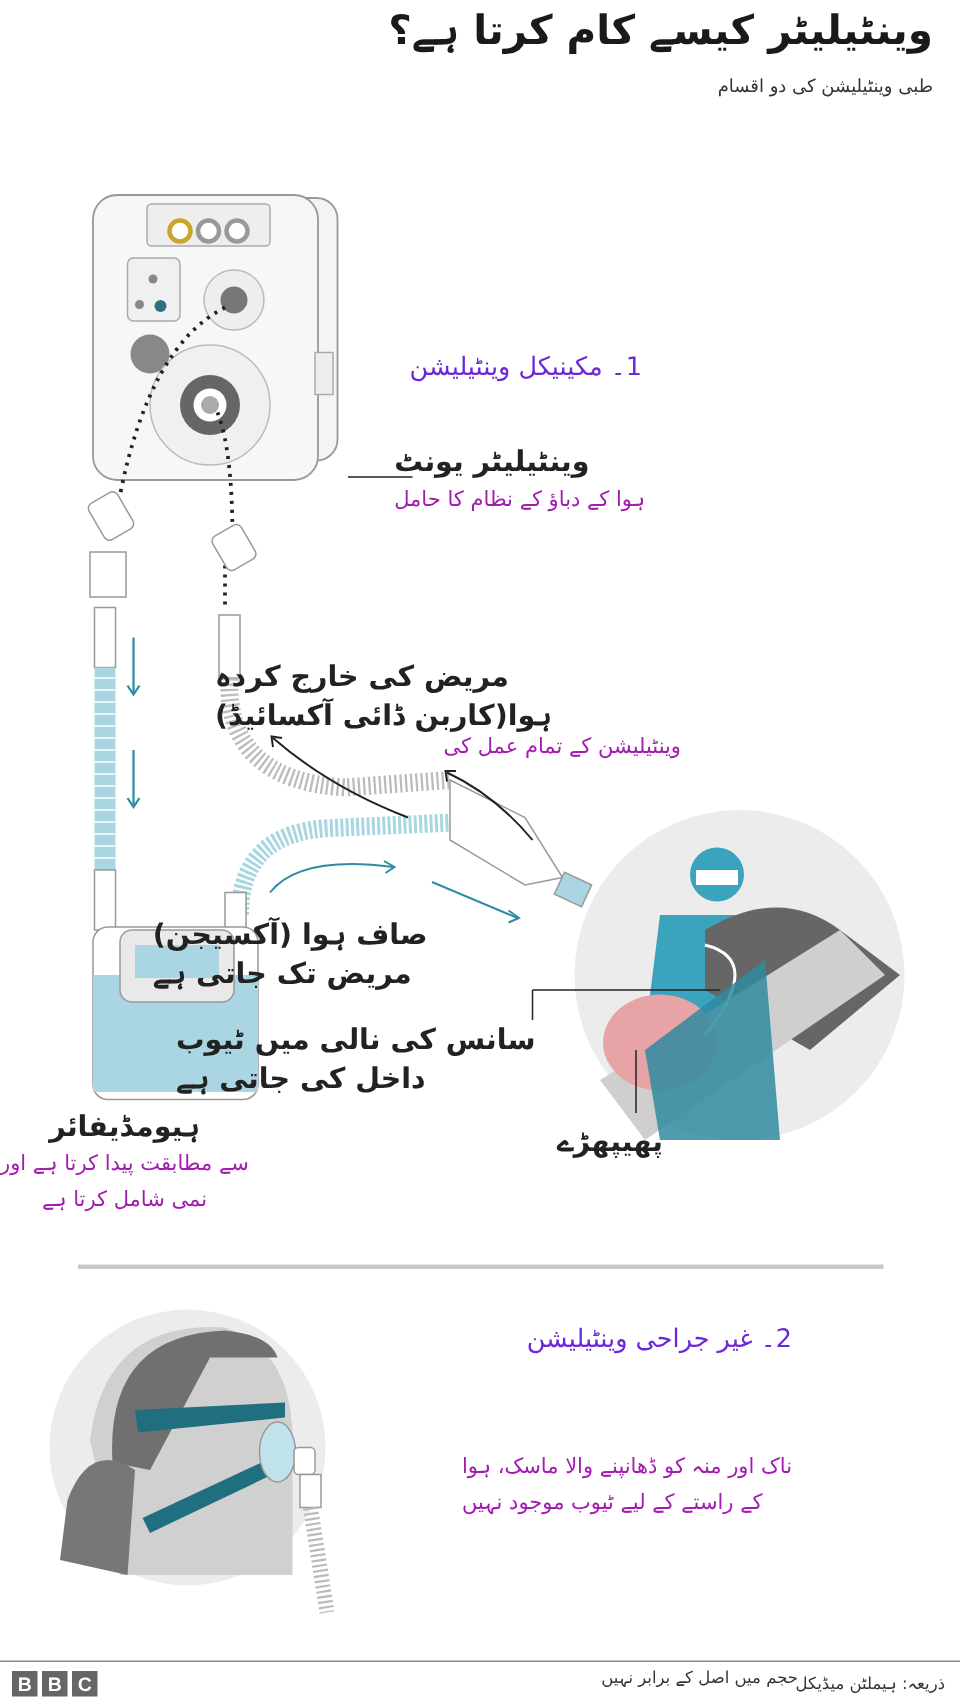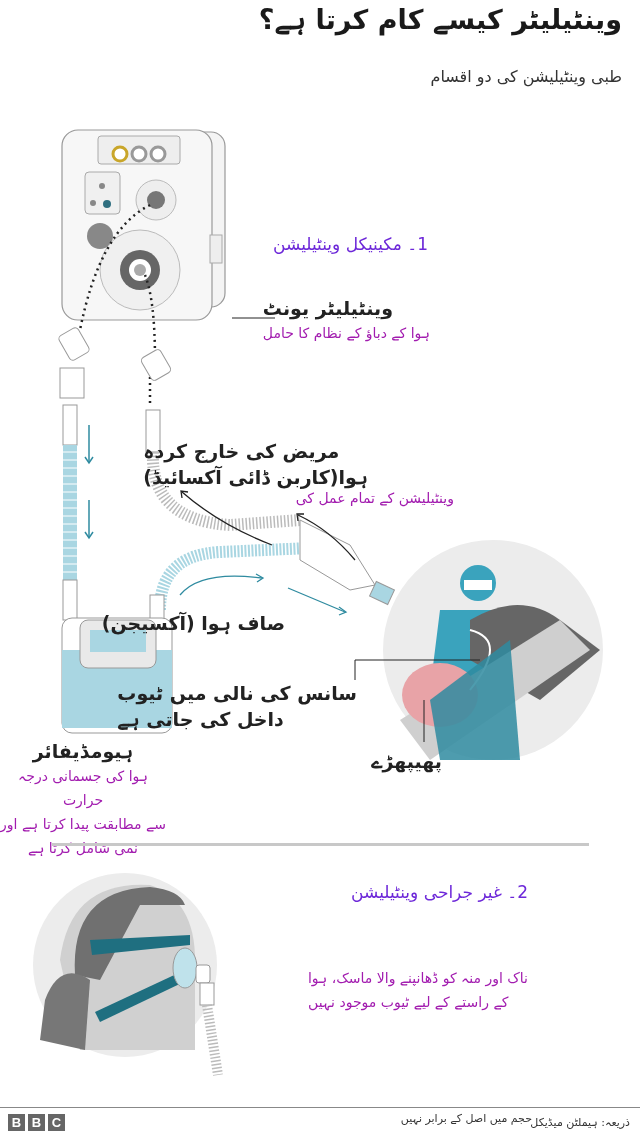--- a/index.html
+++ b/index.html
@@ -1,21 +1,21 @@
 <!DOCTYPE html>
 <html><head>
 <meta charset="utf-8">
 <style>
   html, body { margin:0; padding:0; background:#ffffff; }
   body { width:640px; height:1137px; position:relative; overflow:hidden;
          font-family:"DejaVu Sans", sans-serif; color:#222; }
   .abs { position:absolute; }
   .rtl { direction:rtl; text-align:left; }
   .title { right:18px; top:4px; font-size:27px; font-weight:bold; color:#1a1a1a; }
-  .subtitle { right:18px; top:50px; font-size:16px; color:#333;margin-top:17px; }
+  .subtitle { right:18px; top:50px; font-size:12px; color:#333; }
   .sec-head { font-size:17px; color:#6d28d9; }
   .label-bold { font-size:19px; font-weight:bold; color:#222; line-height:26px; }
   .label { font-size:14px; color:#a21caf; line-height:24px; }
   .small { font-size:11px; color:#333; }
   .divider { left:52px; top:843px; width:537px; height:3px; background:#c8c8c8; }
   .footer-line { left:0; top:1107px; width:640px; height:1px; background:#888; }
   .bbc { left:8px; top:1114px; display:flex; gap:3px; }
   .bbc span { width:17px; height:17px; background:#666; color:#fff; font-size:13px; font-weight:bold;
               display:flex; align-items:center; justify-content:center; font-family:"Liberation Sans", sans-serif; }
   svg { position:absolute; left:0; top:0; }
@@ -152,32 +152,32 @@
   <div class="label-bold">مریض کی خارج کردہ</div>
   <div class="label-bold">ہوا(کاربن ڈائی آکسائیڈ)</div>
 </div>
 
 <div class="abs rtl" style="right:186px; top:486px;">
   <div class="label">وینٹیلیشن کے تمام عمل کی</div>
 </div>
 
 <div class="abs rtl" style="right:355px; top:610px;">
   <div class="label-bold">صاف ہوا (آکسیجن)</div>
+  <div class="label-bold">مریض تک جاتی ہے</div>
 </div>
 
 <div class="abs rtl" style="right:283px; top:680px;margin-left:20px;">
   <div class="label-bold">سانس کی نالی میں ٹیوب</div>
   <div class="label-bold">داخل کی جاتی ہے</div>
 </div>
 
 <div class="abs rtl label-bold" style="right:198px; top:748px;">پھیپھڑے</div>
 
 <div class="abs" style="left:0; top:738px; width:166px; text-align:center; direction:rtl;">
   <div class="label-bold">ہیومڈیفائر</div>
-  <div class="label">ہوا کی جسمانی درجہ حرارت</div>
   <div class="label">سے مطابقت پیدا کرتا ہے اور</div>
   <div class="label">نمی شامل کرتا ہے</div>
 </div>
 
 <div class="abs divider"></div>
 
 <div class="abs rtl sec-head" style="right:112px; top:882px;">2۔ غیر جراحی وینٹیلیشن</div>
 <div class="abs rtl" style="right:112px; top:966px;">
   <div class="label">ناک اور منہ کو ڈھانپنے والا ماسک، ہوا</div>
   <div class="label">کے راستے کے لیے ٹیوب موجود نہیں</div>

